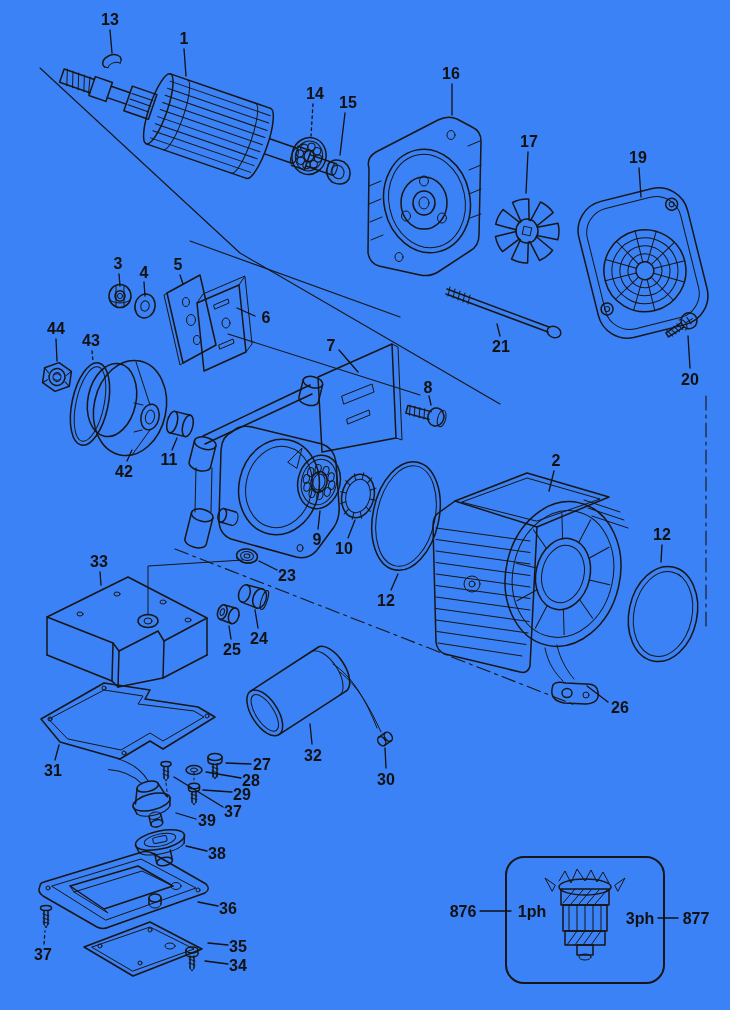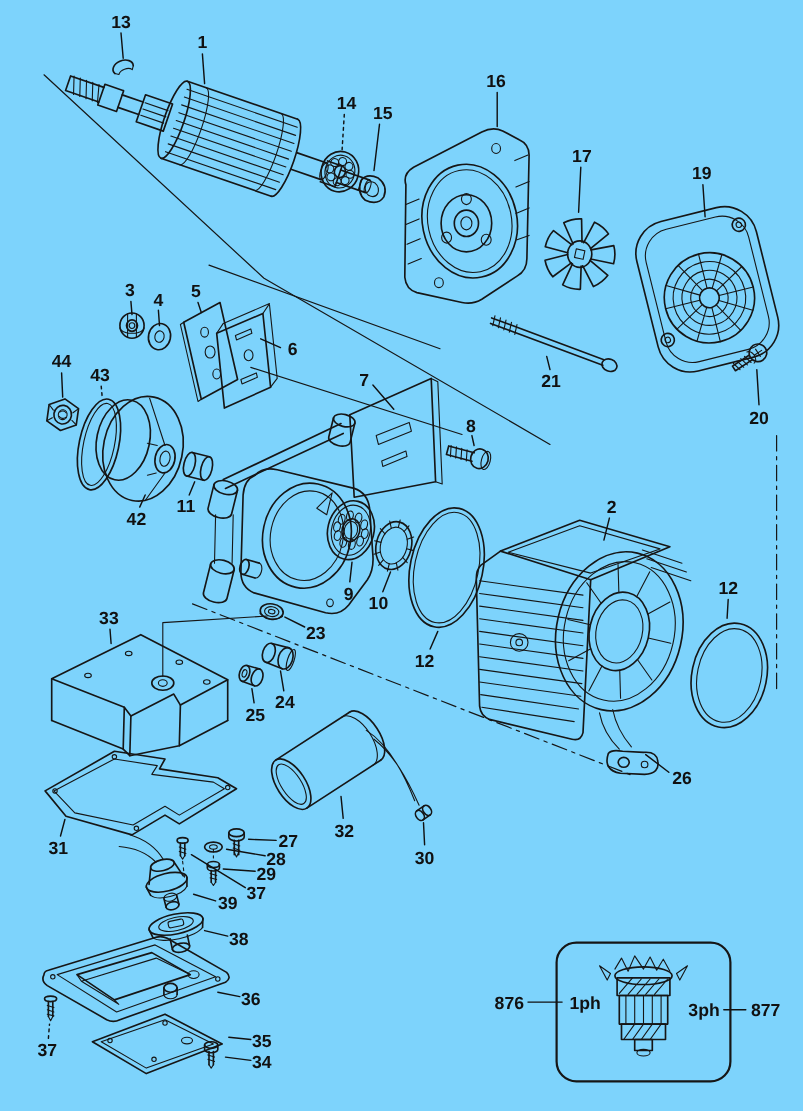--- a/index.html
+++ b/index.html
@@ -1,16 +1,16 @@
 <!DOCTYPE html>
 <html><head>
 <meta charset="utf-8">
 <style>
   html,body{margin:0;padding:0;background:#fff;}
-  .stage{position:relative;width:730px;height:1010px;background:#7dd3fc;overflow:hidden;
+  .stage{position:relative;width:730px;height:1010px;background:#3b82f6;overflow:hidden;
          font-family:"Liberation Sans",sans-serif;}
   #diagram line,#diagram path,#diagram ellipse,#diagram circle,#diagram rect,
   #diagram polyline,#diagram polygon{stroke:#161616;fill:none;stroke-width:1.5;
          stroke-linecap:round;stroke-linejoin:round;}
   #diagram .thin{stroke-width:1;}
   #diagram .guide{stroke-width:1.1;}
   #diagram .dashdot{stroke-dasharray:14 5 3 5;stroke-width:1.1;}
   #diagram .dot{stroke-dasharray:2.5 3.5;}
   #diagram polyline.co-line{stroke:#111;stroke-width:1.3;fill:none;}
   #diagram text.co-text{fill:#111;stroke:none;font:bold 16px "Liberation Sans",sans-serif;text-anchor:middle;}

